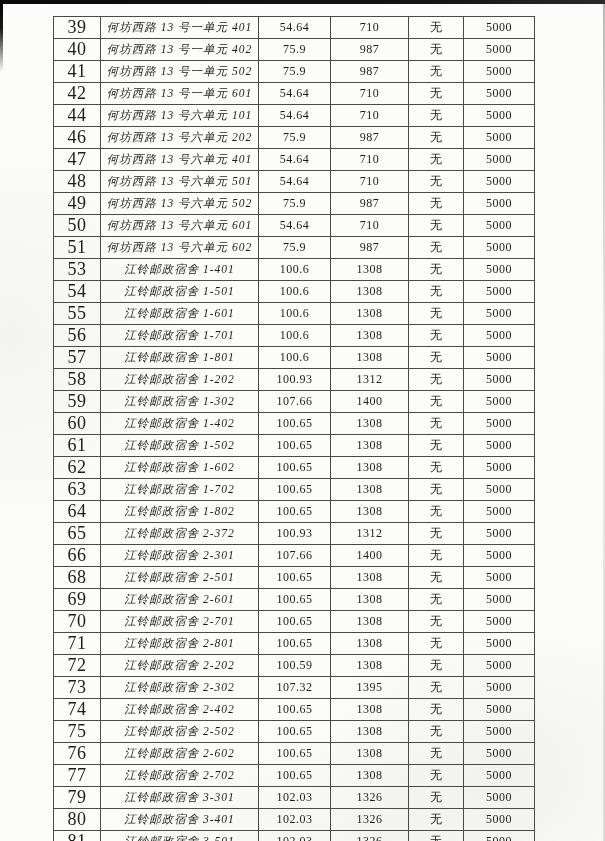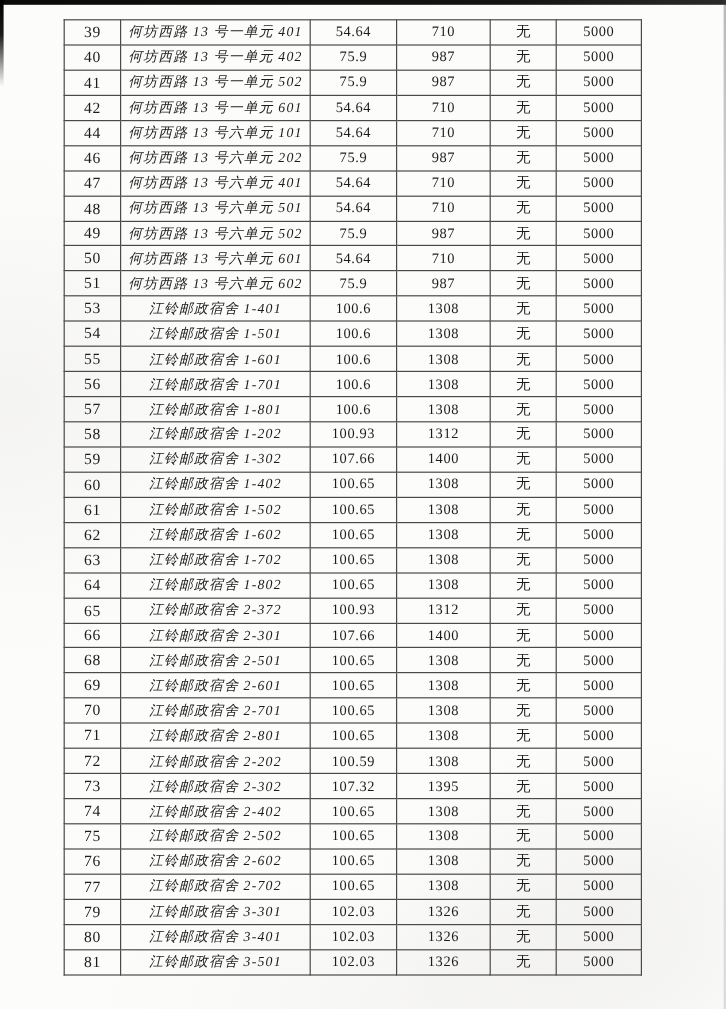--- a/index.html
+++ b/index.html
@@ -54,21 +54,21 @@
     border: 1px solid #4b4a48;
     text-align: center;
     vertical-align: middle;
     padding: 0;
     font-size: 11.5px;
     color: #1d1c1b;
     white-space: nowrap;
     overflow: hidden;
   }
   table.doc-table td.c0 {           
-    font-size: 13px;
+    font-size: 18px;
     letter-spacing: 0.5px;
   }
   table.doc-table td.c1 {           
     font-size: 11.5px;
     letter-spacing: 1px;
     font-style: italic;
   }
   table.doc-table td.c2,
   table.doc-table td.c3,
   table.doc-table td.c5 {           

